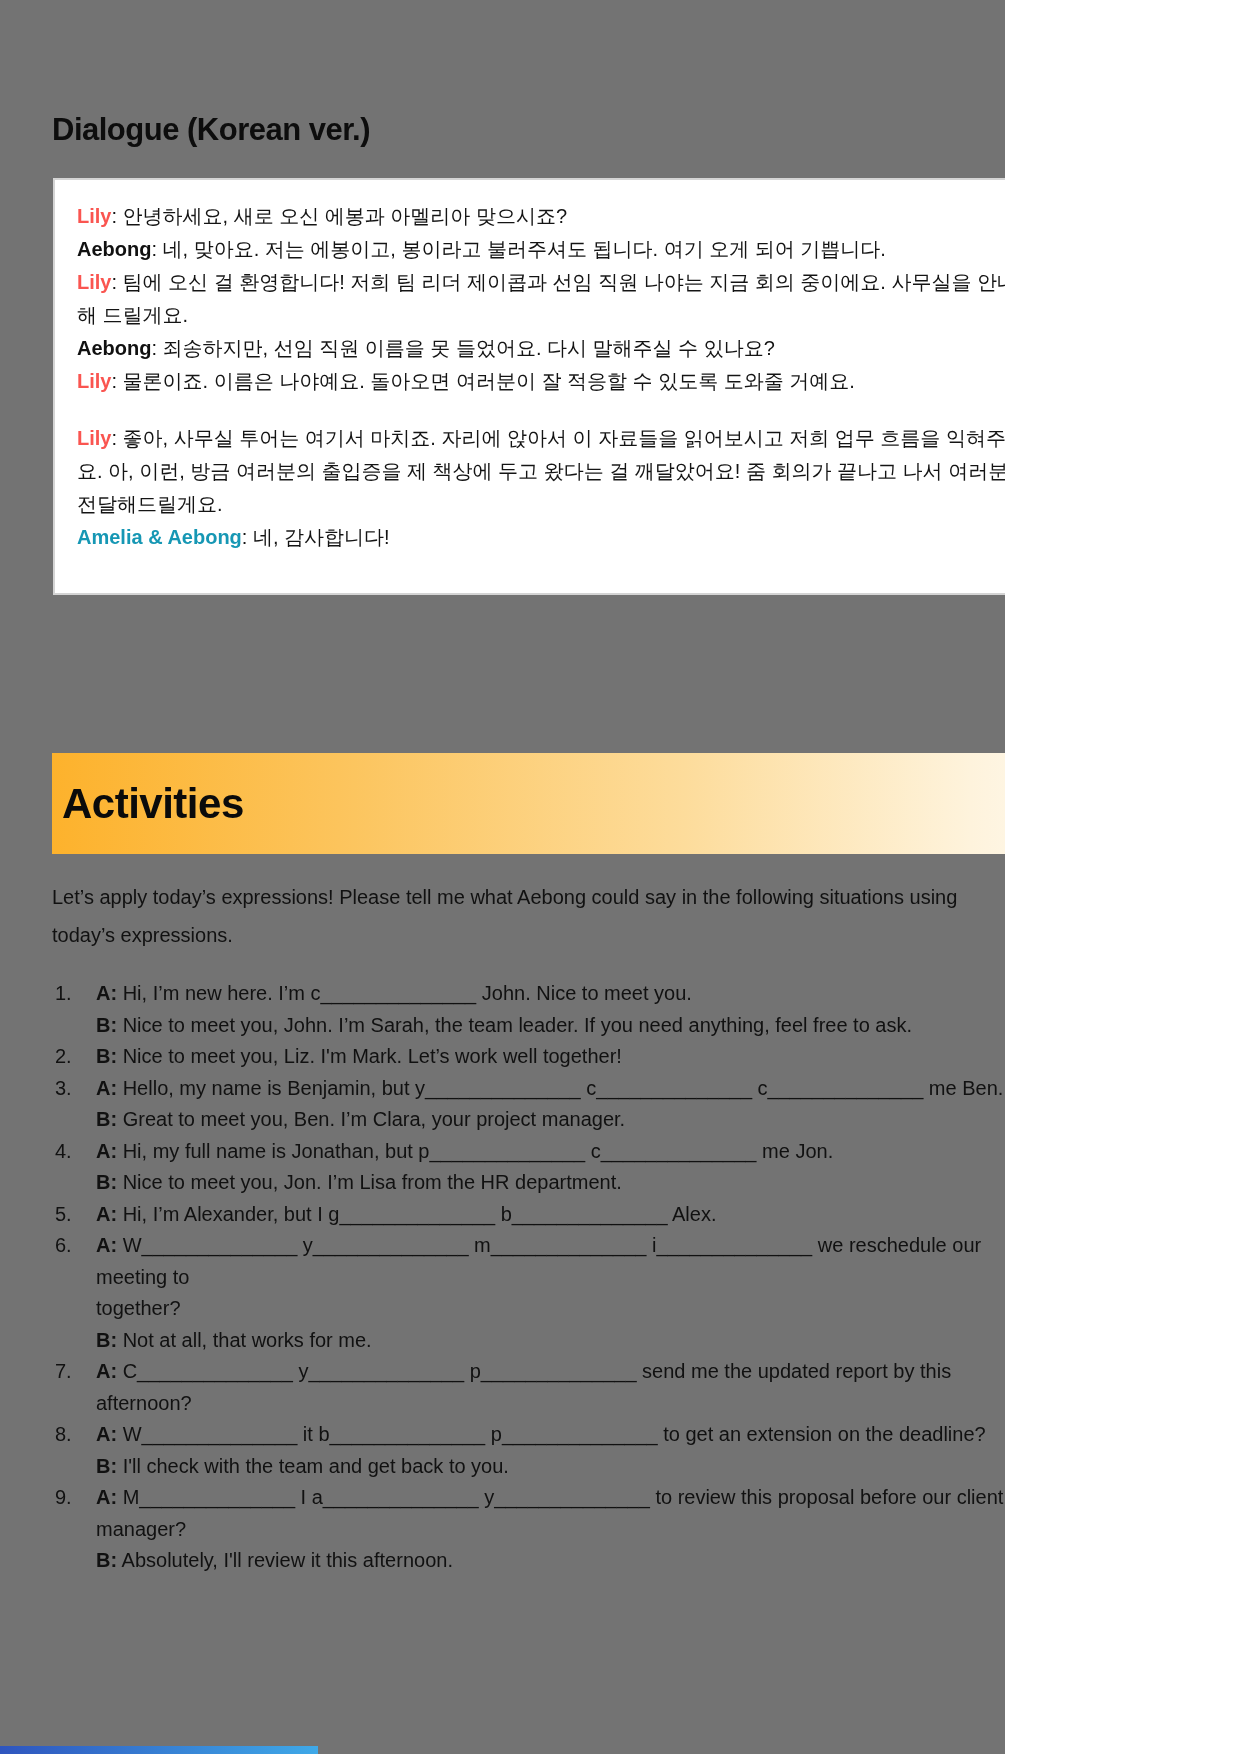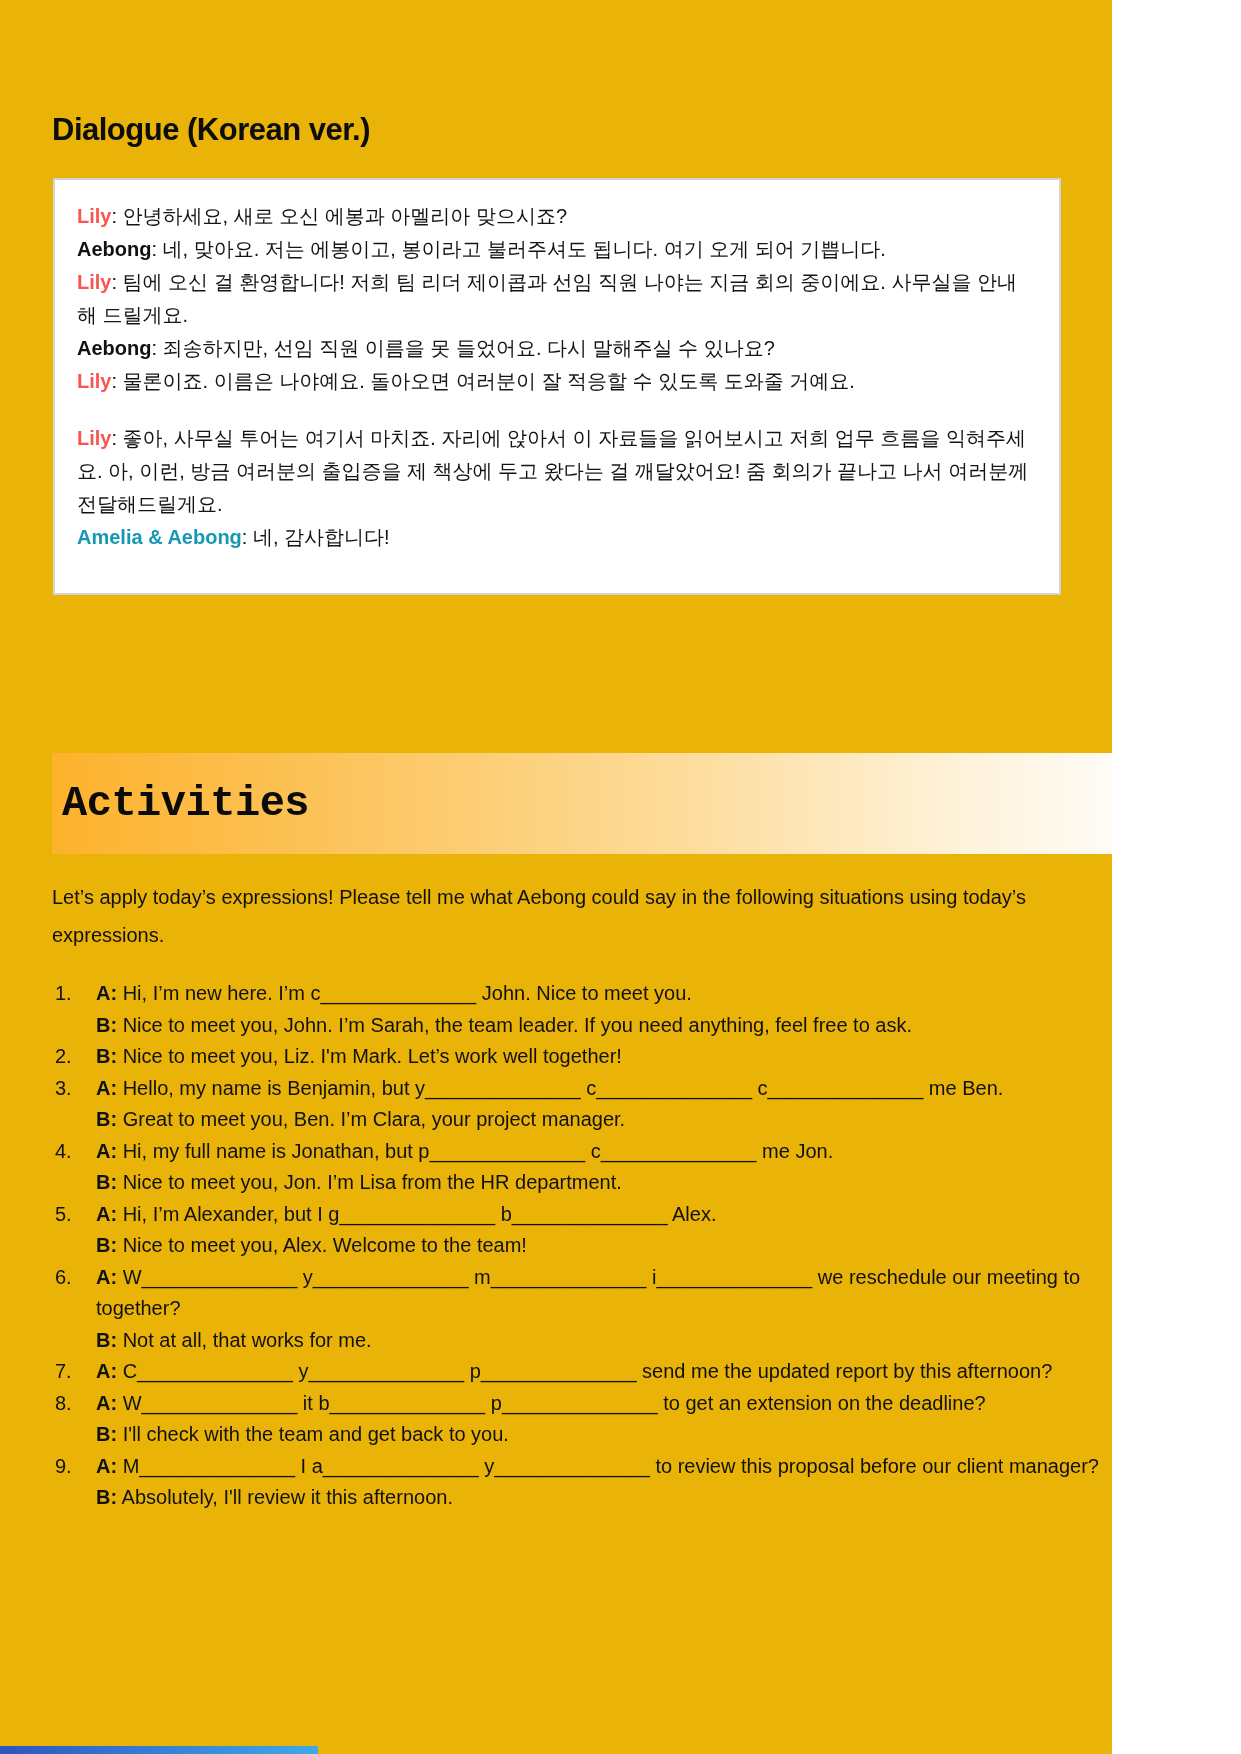--- a/index.html
+++ b/index.html
@@ -7,21 +7,21 @@
     --amelia-teal:#1697B4;
     --banner-orange:#FDB22C;
     --box-border:#D4D4D4;
     --footer-blue-start:#2F55BE;
     --footer-blue-end:#3FA9E8;
     --ink:#141414;
   }
   *{box-sizing:border-box;margin:0;padding:0;}
   html,body{background:#fff;}
   body{font-family:"Liberation Sans","DejaVu Sans",sans-serif;color:var(--ink);}
-  .page{position:relative;width:1112px;min-height:1754px;background:#eab308;overflow:hidden;}
+  .page{position:relative;width:1005px;min-height:1754px;background:#737373;overflow:hidden;}
 
   .dialogue-title{
     margin:112px 0 0 52px;
     font-size:31px;
     font-weight:700;
     letter-spacing:-0.5px;
     color:#0d0d0d;
   }
 
   .dialogue-box{
@@ -49,21 +49,20 @@
     background:linear-gradient(90deg,var(--banner-orange) 0%,#FCC45C 25%,#FDDC9B 55%,#FEF3DC 80%,#FFFFFF 97%);
     display:flex;
     align-items:center;
   }
   .activities-banner h2{
     font-size:42px;
     font-weight:700;
     letter-spacing:-0.5px;
     color:#0b0b0b;
     padding-left:10px;
-    font-family:Liberation Mono, monospace;
   }
 
   .intro{
     margin:24px 0 0 52px;
     max-width:990px;
     font-size:20px;
     line-height:38px;
     color:#111;
   }
 
@@ -147,21 +146,20 @@
       <div class="body">
         <div class="line"><span class="ab">A:</span> <span>Hi, my full name is Jonathan, but p______________ c______________ me Jon.</span></div>
         <div class="line"><span class="ab">B:</span> <span>Nice to meet you, Jon. I’m Lisa from the HR department.</span></div>
       </div>
     </div>
 
     <div class="item">
       <span class="num">5.</span>
       <div class="body">
         <div class="line"><span class="ab">A:</span> <span>Hi, I’m Alexander, but I g______________ b______________ Alex.</span></div>
-        <div class="line"><span class="ab">B:</span> <span>Nice to meet you, Alex. Welcome to the team!</span></div>
       </div>
     </div>
 
     <div class="item">
       <span class="num">6.</span>
       <div class="body">
         <div class="line"><span class="ab">A:</span> <span>W______________ y______________ m______________ i______________ we reschedule our meeting to</span></div>
         <div class="line"><span>together?</span></div>
         <div class="line"><span class="ab">B:</span> <span>Not at all, that works for me.</span></div>
       </div>

